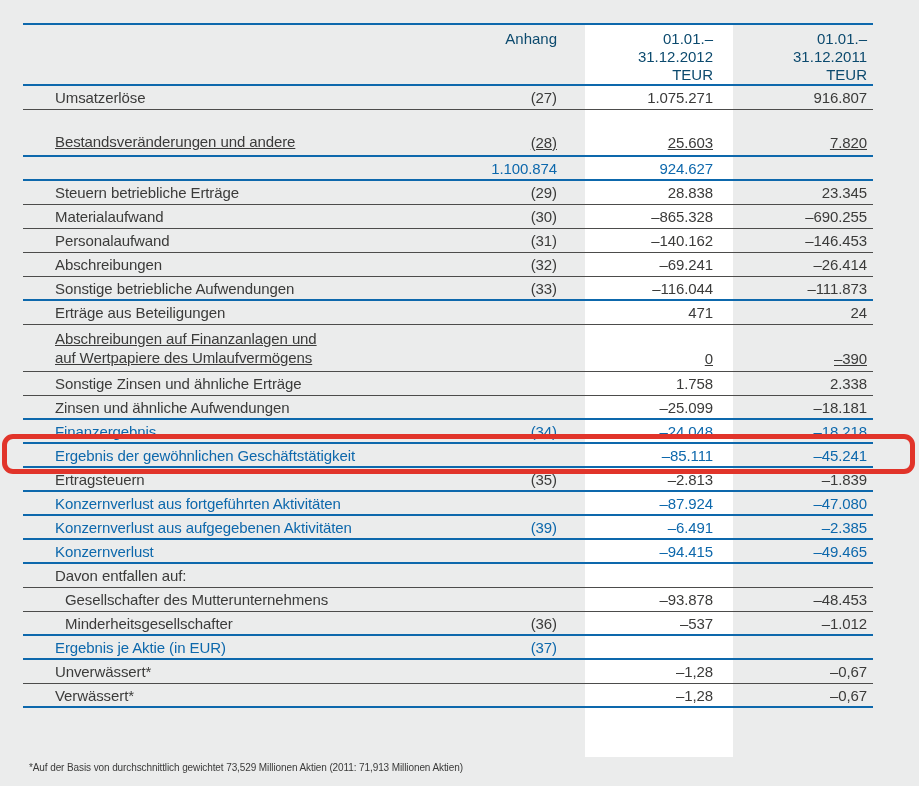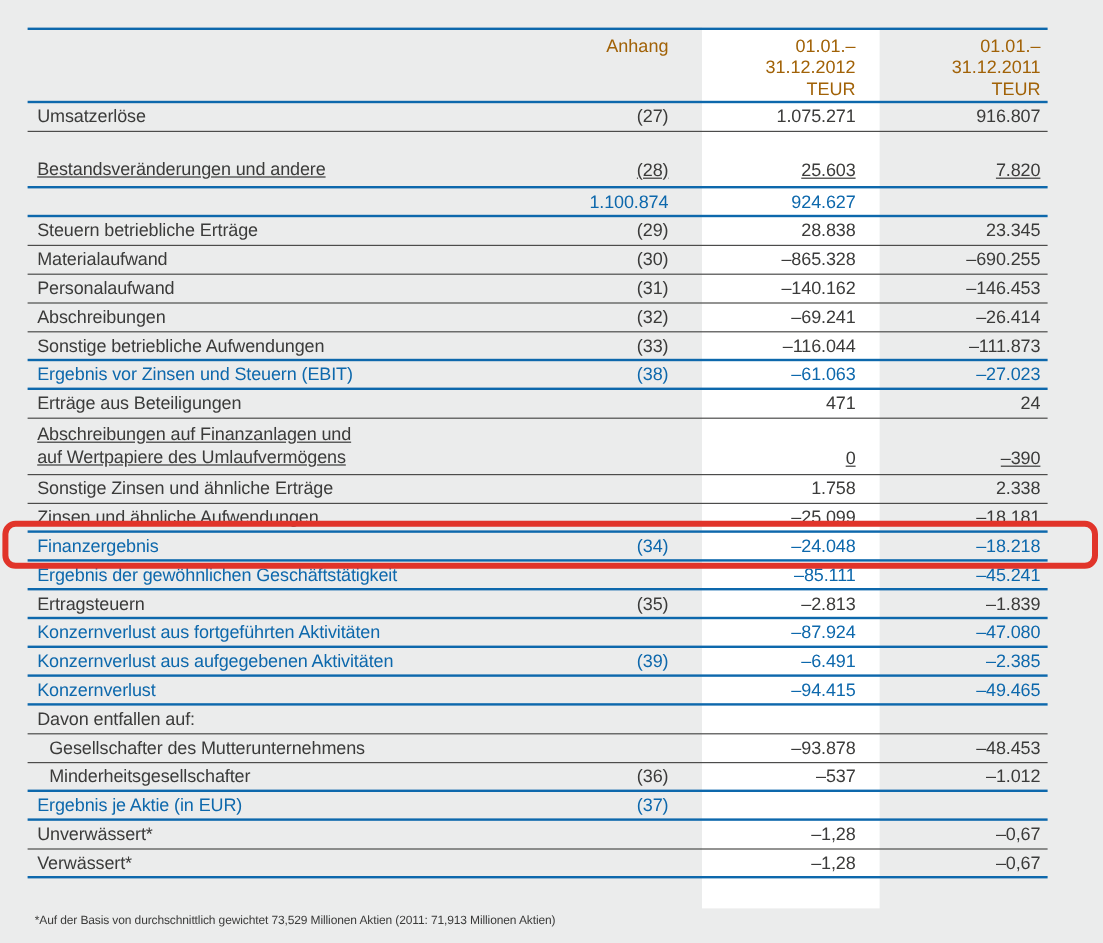--- a/index.html
+++ b/index.html
@@ -7,30 +7,30 @@
     width:919px;height:786px;
     background:#ebecec;
     font-family:"Liberation Sans",sans-serif;
     color:#3b3b3a;
     -webkit-font-smoothing:antialiased;
   }
   .sheet{position:relative;width:919px;height:786px;overflow:hidden;}
   .white-band{position:absolute;left:585px;top:23px;width:148px;height:734px;background:#ffffff;z-index:1;}
   .table{position:absolute;left:23px;top:23px;width:850px;z-index:2;border-top:2px solid #0d68ac;}
   .grid{display:grid;grid-template-columns:1fr 80px 156px 154px;padding-right:6px;box-sizing:border-box;}
-  .header-row{height:61px;border-bottom:2px solid #0d68ac;padding-top:5px;color:#a16207;font-size:15px;line-height:18px;}
+  .header-row{height:61px;border-bottom:2px solid #0d68ac;padding-top:5px;color:#0c4a6e;font-size:15px;line-height:18px;}
   .hcell{text-align:right;}
   .row{height:24px;align-items:center;font-size:15px;letter-spacing:-0.1px;}
   .row.tall{height:47px;align-items:end;padding-bottom:3px;text-decoration:underline;}
   .row.tall .cell{padding-bottom:1px;}
   .row.bgray{border-bottom:1px solid #4c4c4b;}
   .row.bblue{border-bottom:2px solid #0d68ac;}
   .row.total{color:#0d68ac;}
   .cell{white-space:nowrap;}
-  .cell.label{padding-left:8px;text-align:left;line-height:19px;}
+  .cell.label{padding-left:8px;text-align:left;line-height:19px;margin-left:24px;}
   .cell.label.indent{padding-left:18px;}
   .cell.num{text-align:right;}
   .footnote{position:absolute;left:29px;top:762px;font-size:10px;color:#3b3b3a;letter-spacing:-0.1px;z-index:2;}
   .red-box{
     position:absolute;left:2px;width:913px;height:40px;top:435px;
     border:5px solid #e1342a;border-radius:11px;
     box-sizing:border-box;z-index:3;pointer-events:none;background:transparent;
   }
 </style>
 </head>
@@ -100,26 +100,20 @@
           <div class="cell num">(32)</div>
           <div class="cell num">–69.241</div>
           <div class="cell num">–26.414</div>
         </div>
         <div class="grid row bblue">
           <div class="cell label">Sonstige betriebliche Aufwendungen</div>
           <div class="cell num">(33)</div>
           <div class="cell num">–116.044</div>
           <div class="cell num">–111.873</div>
         </div>
-        <div class="grid row total bblue">
-          <div class="cell label">Ergebnis vor Zinsen und Steuern (EBIT)</div>
-          <div class="cell num">(38)</div>
-          <div class="cell num">–61.063</div>
-          <div class="cell num">–27.023</div>
-        </div>
         <div class="grid row bgray">
           <div class="cell label">Erträge aus Beteiligungen</div>
           <div class="cell num"></div>
           <div class="cell num">471</div>
           <div class="cell num">24</div>
         </div>
         <div class="grid row bgray tall">
           <div class="cell label">
             <div>Abschreibungen auf Finanzanlagen und</div>
             <div>auf Wertpapiere des Umlaufvermögens</div>

